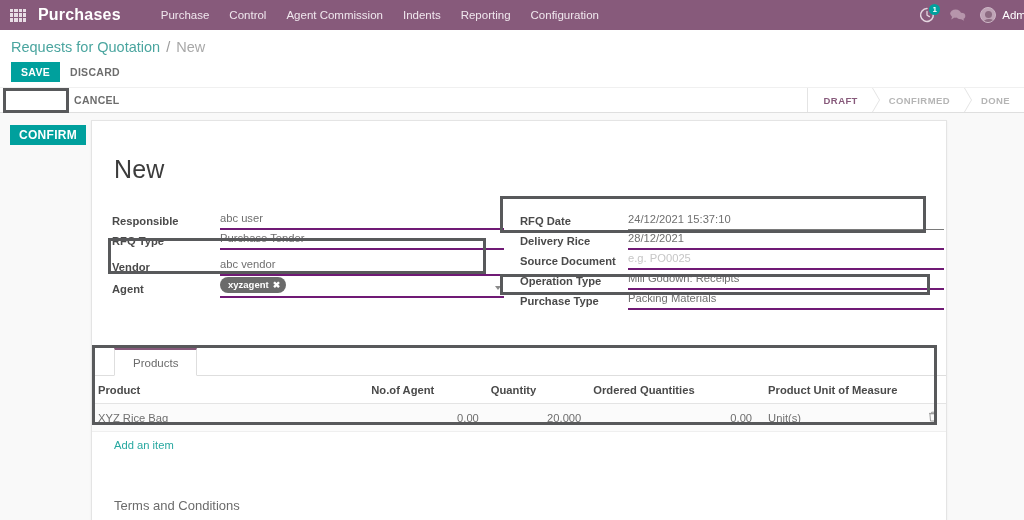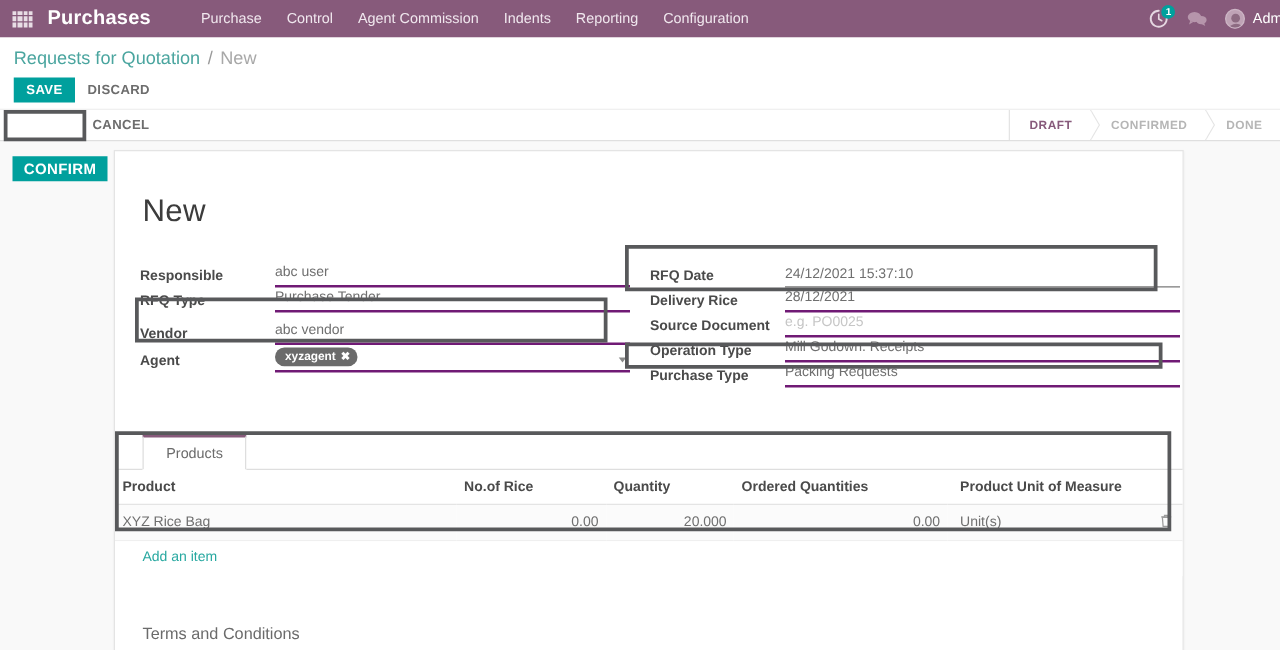--- a/index.html
+++ b/index.html
@@ -386,37 +386,37 @@
           <div class="fval placeholder">e.g. PO0025</div>
         </div>
 
         <div class="frow">
           <div class="flabel">Operation Type</div>
           <div class="fval">Mill Godown: Receipts</div>
         </div>
 
         <div class="frow">
           <div class="flabel">Purchase Type</div>
-          <div class="fval">Packing Requests</div>
+          <div class="fval">Packing Materials</div>
         </div>
 
       </div>
     </div>
 
     <div class="notebook">
       <div class="tabs">
         <div class="tab">Products</div>
       </div>
 
       <div class="o2m-wrap">
         <table class="lines">
           <thead>
             <tr>
               <th class="first" style="width:32%">Product</th>
-              <th class="num" style="width:14%">No.of Rice</th>
+              <th class="num" style="width:14%">No.of Agent</th>
               <th class="num" style="width:12%">Quantity</th>
               <th class="num" style="width:20%">Ordered Quantities</th>
               <th style="width:19%;padding-left:10px;">Product Unit of Measure</th>
               <th style="width:3%"></th>
             </tr>
           </thead>
           <tbody>
             <tr>
               <td class="first">XYZ Rice Bag</td>
               <td class="num">0.00</td>

